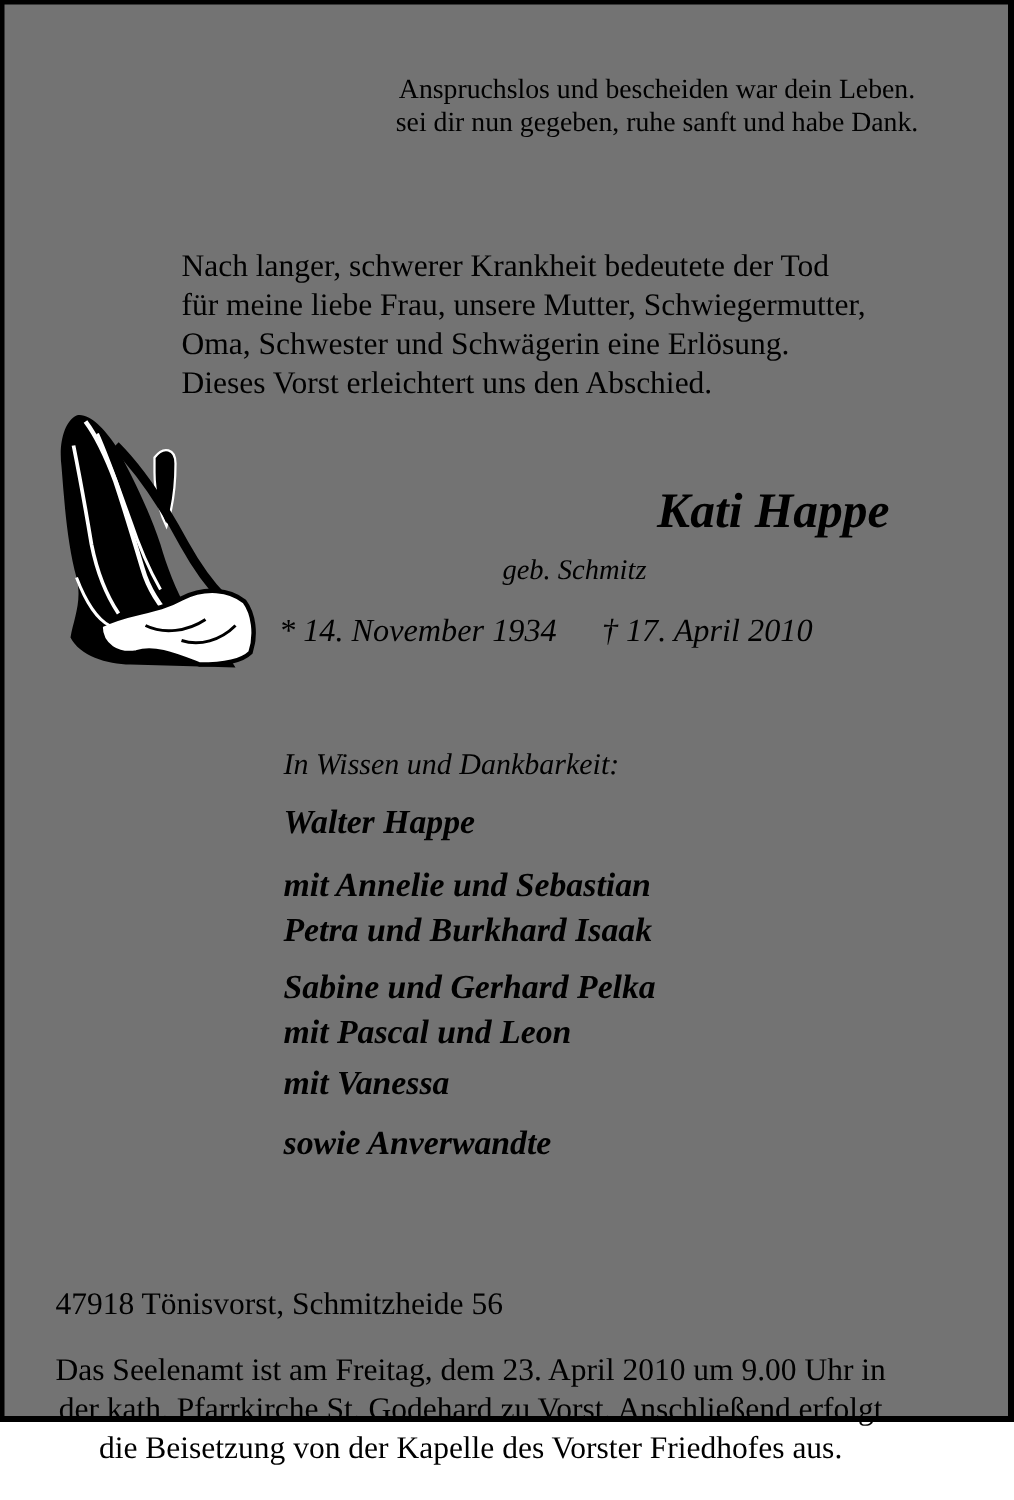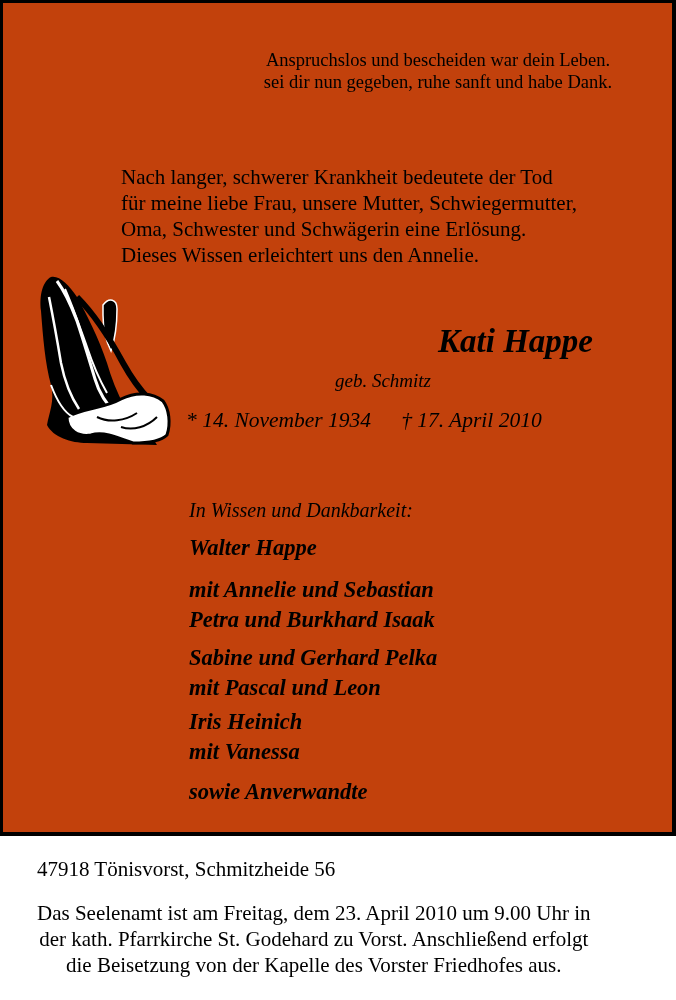--- a/index.html
+++ b/index.html
@@ -1,22 +1,22 @@
 <!DOCTYPE html>
 <html><head>
 <meta charset="utf-8">
 <style>
   html, body { margin: 0; padding: 0; background: #ffffff; }
   body { width: 676px; height: 1000px; position: relative; overflow: hidden; }
   .frame {
-    position: absolute; left: 0; top: 0; width: 676px; height: 836px;
+    position: absolute; left: 0; top: 0; width: 676px; height: 948px;
     box-sizing: border-box;
     border-left: 3px solid #000; border-top: 3px solid #000;
     border-right: 4px solid #000; border-bottom: 4px solid #000;
-    background: #c2410c;
+    background: #737373;
   }
   .serif { font-family: "Liberation Serif", "DejaVu Serif", serif; color: #000; }
   .poem {
     position: absolute; left: 226px; top: 46px; width: 418px;
     text-align: center; font-size: 18.5px; line-height: 22px;
   }
   .poem div { white-space: nowrap; }
   .intro {
     position: absolute; left: 118px; top: 161px;
     font-size: 21px; line-height: 26px;
@@ -54,21 +54,21 @@
 
   <div class="poem">
     <div>Anspruchslos und bescheiden war dein Leben.</div>
     <div>sei dir nun gegeben, ruhe sanft und habe Dank.</div>
   </div>
 
   <div class="intro">
     <div>Nach langer, schwerer Krankheit bedeutete der Tod</div>
     <div>für meine liebe Frau, unsere Mutter, Schwiegermutter,</div>
     <div>Oma, Schwester und Schwägerin eine Erlösung.</div>
-    <div>Dieses Wissen erleichtert uns den Annelie.</div>
+    <div>Dieses Vorst erleichtert uns den Abschied.</div>
   </div>
 
   <div class="hands">
     <svg width="140" height="180" viewBox="0 0 140 180" xmlns="http://www.w3.org/2000/svg">
 
       <path d="M14 10 C6 14 2 28 4 44 C6 70 8 96 14 118 C18 134 12 146 10 158 C16 170 34 176 50 176 L120 178 C112 164 98 150 88 140 C80 126 74 110 70 96 C62 72 50 48 40 30 C32 18 22 8 14 10 Z" fill="#000"></path>
 
       <path d="M20 14 C26 22 34 38 40 54 C46 72 52 92 58 112 C62 126 70 138 80 148" stroke="#fff" stroke-width="3" fill="none"></path>
       <path d="M12 30 C16 50 20 72 24 96 C28 116 34 130 42 142" stroke="#fff" stroke-width="2.5" fill="none"></path>
       <path d="M28 22 C36 40 42 58 50 80 C56 98 62 112 70 126" stroke="#fff" stroke-width="2" fill="none"></path>
@@ -94,21 +94,20 @@
     <div class="lead">In Wissen und Dankbarkeit:</div>
     <div style="height:10px"></div>
     <div class="grp">Walter Happe</div>
     <div style="height:12px"></div>
     <div class="grp">mit Annelie und Sebastian</div>
     <div class="grp">Petra und Burkhard Isaak</div>
     <div style="height:8px"></div>
     <div class="grp">Sabine und Gerhard Pelka</div>
     <div class="grp">mit Pascal und Leon</div>
     <div style="height:4px"></div>
-    <div class="grp">Iris Heinich</div>
     <div class="grp">mit Vanessa</div>
     <div style="height:10px"></div>
     <div class="grp">sowie Anverwandte</div>
   </div>
 
   <div class="address">47918 Tönisvorst, Schmitzheide 56</div>
 
   <div class="service">
     <div>Das Seelenamt ist am Freitag, dem 23. April 2010 um 9.00 Uhr in</div>
     <div>der kath. Pfarrkirche St. Godehard zu Vorst. Anschließend erfolgt</div>

